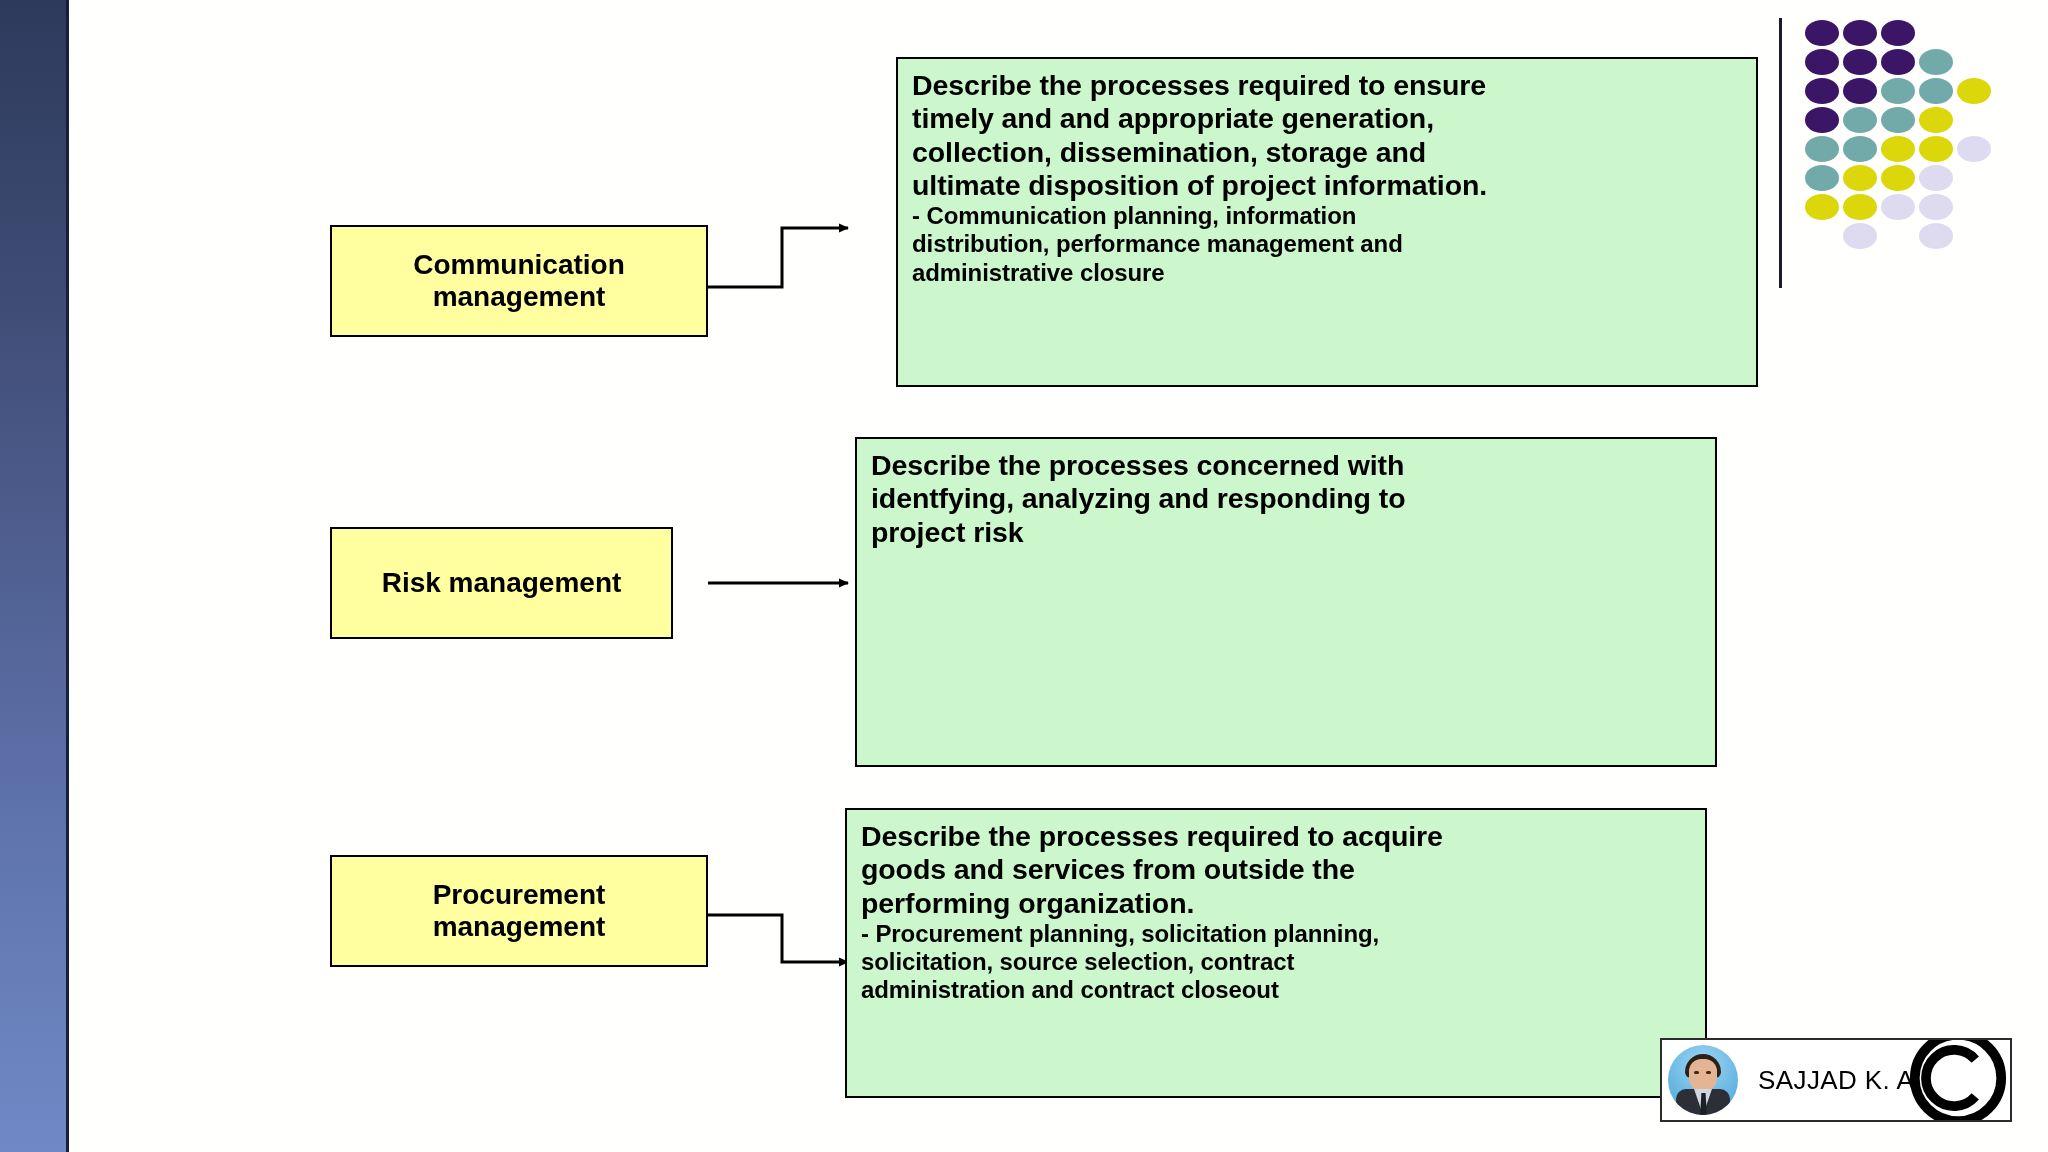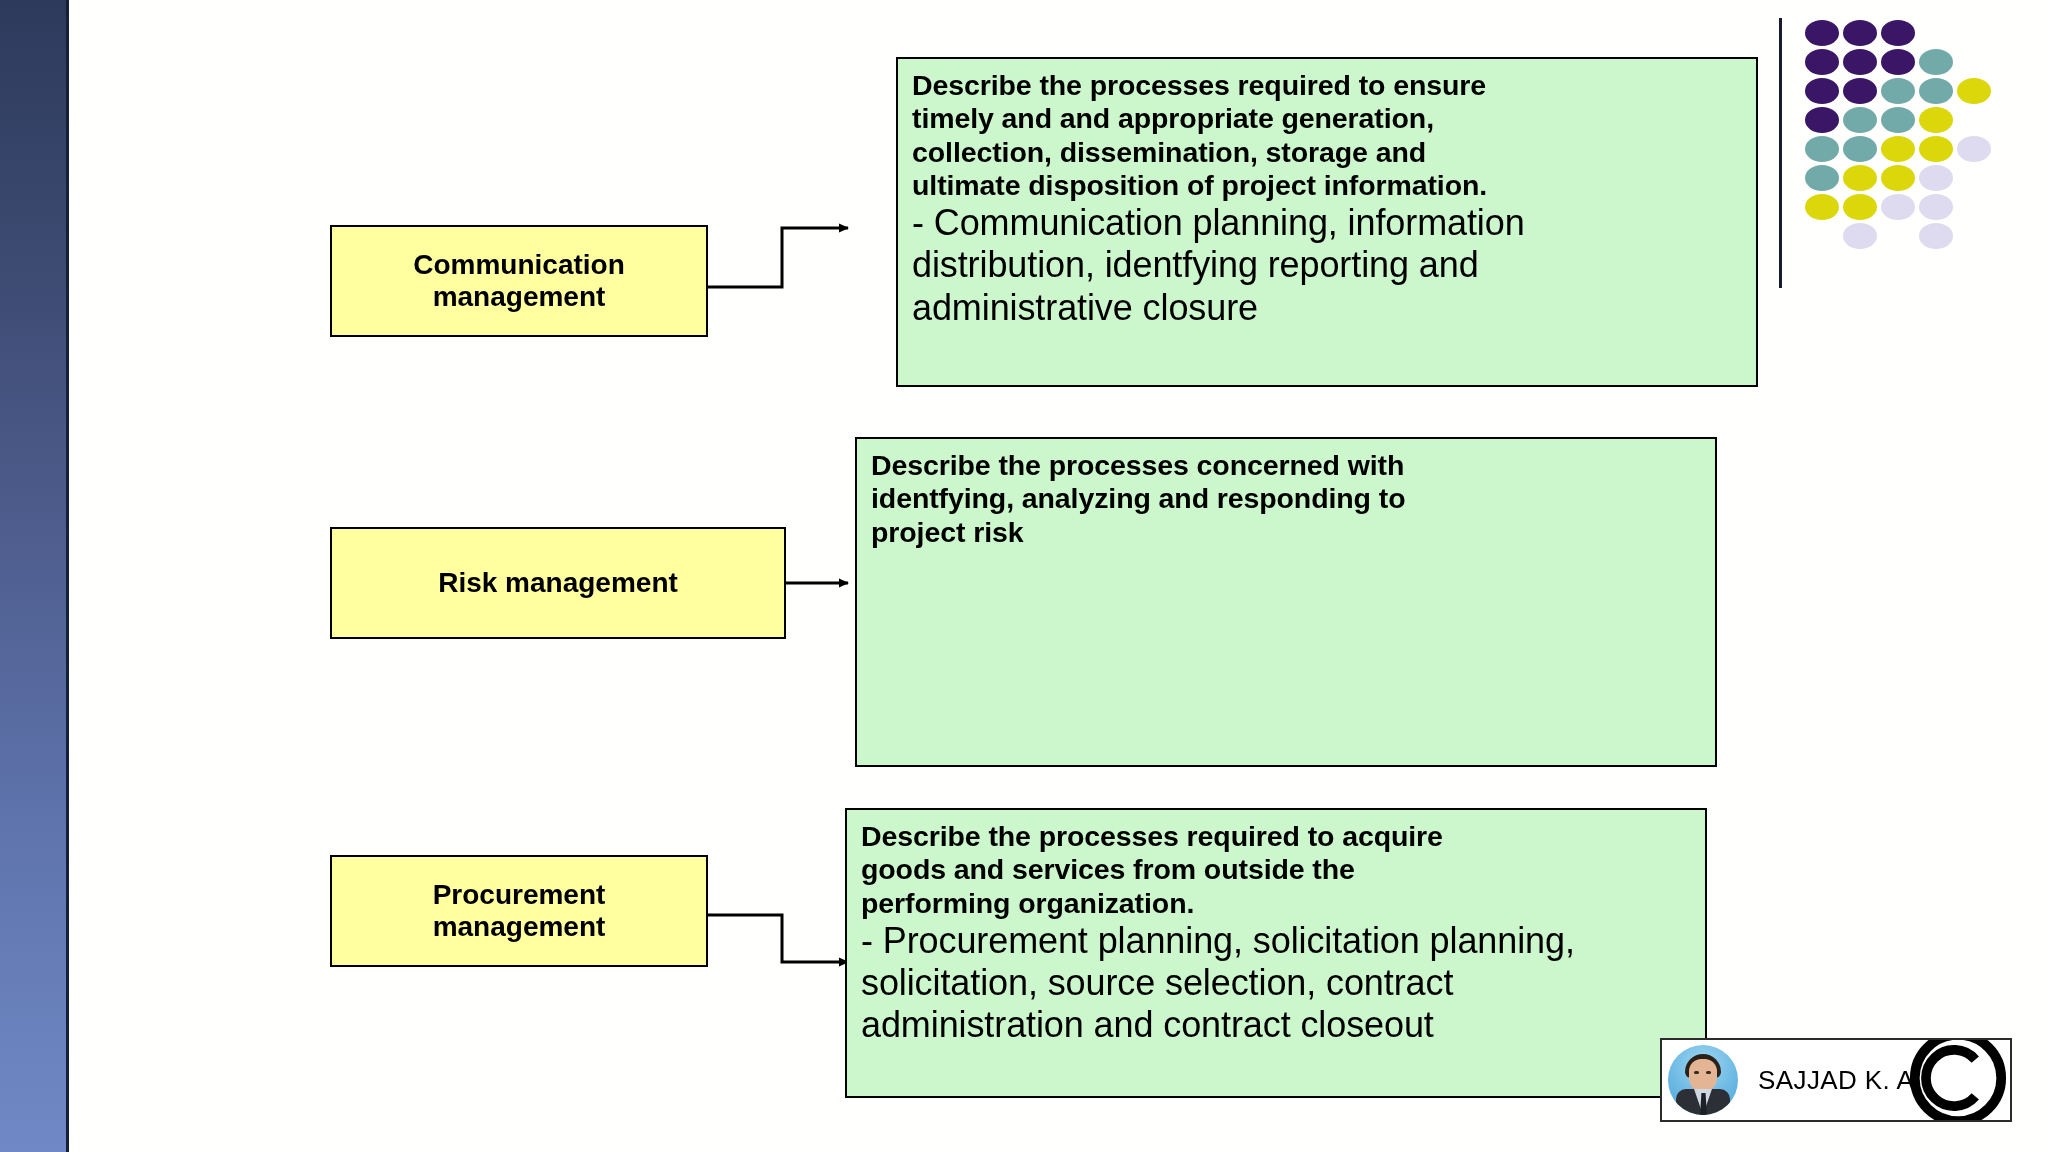--- a/index.html
+++ b/index.html
@@ -52,22 +52,22 @@
     padding: 10px 14px 8px 14px;
     color: #000000;
   }
   .green-box .head {
     font-weight: bold;
     font-size: 28.5px;
     line-height: 1.17;
     letter-spacing: -0.1px;
   }
   .green-box .sub {
-    font-weight: normal;
-    font-size: 36px;
+    font-weight: bold;
+    font-size: 24px;
     line-height: 1.17;
     letter-spacing: -0.1px;
   }
 
   
   .connectors {
     position: absolute;
     left: 0; top: 0;
     width: 2048px;
     height: 1152px;
@@ -210,26 +210,26 @@
 
   <div class="green-box" style="left:896px; top:57px; width:862px; height:330px;">
     <div class="head">
       <div>Describe the processes required to ensure</div>
       <div>timely and and appropriate generation,</div>
       <div>collection, dissemination, storage and</div>
       <div>ultimate disposition of project information.</div>
     </div>
     <div class="sub">
       <div>- Communication planning, information</div>
-      <div>distribution, identfying reporting and</div>
+      <div>distribution, performance management and</div>
       <div>administrative closure</div>
     </div>
   </div>
 
-  <div class="yellow-box" style="left:330px; top:527px; width:456px; height:112px;">
+  <div class="yellow-box" style="left:330px; top:527px; width:343px; height:112px;">
     <div>
       <div>Risk management</div>
     </div>
   </div>
 
   <div class="green-box" style="left:855px; top:437px; width:862px; height:330px;">
     <div class="head">
       <div>Describe the processes concerned with</div>
       <div>identfying, analyzing and responding to</div>
       <div>project risk</div>

